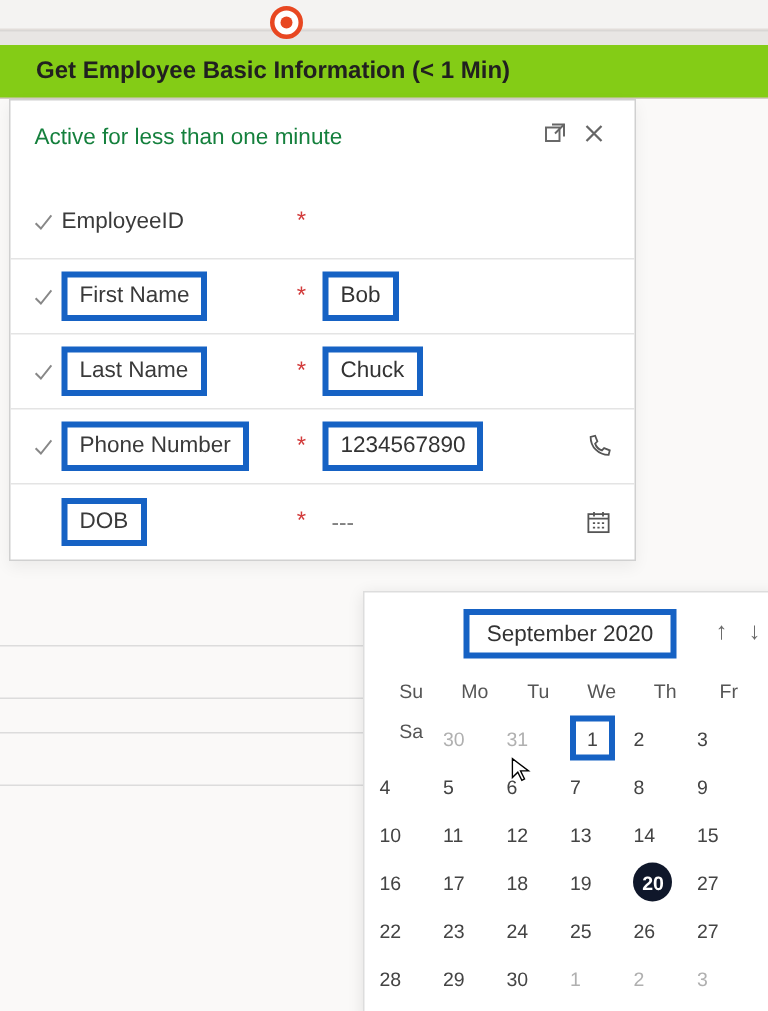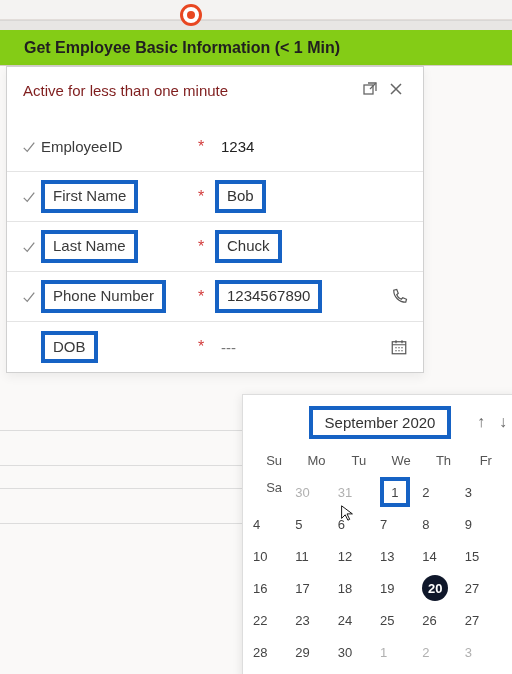--- a/index.html
+++ b/index.html
@@ -46,21 +46,21 @@
     width: 418px;
     background: #fff;
     border: 1px solid #d0d0d0;
     box-shadow: 0 4px 10px rgba(0,0,0,0.06);
     z-index: 20;
   }
   .card-head {
     display: flex;
     align-items: center;
     padding: 14px 14px 22px 16px;
-    color: #7f1d1d;
+    color: #15803d;
     font-size: 15px;
   }
   .card-head .title { flex: 1; }
   .card-head .icon-btn { width: 26px; text-align: center; color: #777; cursor: pointer; }
   .form-row {
     display: flex;
     align-items: center;
     height: 50px;
     border-bottom: 1px solid #e4e4e4;
     padding: 0 8px 0 10px;
@@ -177,23 +177,20 @@
   <div class="form-row">
     <span class="lock">
       <svg viewBox="0 0 16 16">
           <path d="M2 9l4 4 8-10"></path>
         </svg>
     </span>
     <div class="label-col">
       <span>EmployeeID</span>
     </div>
     <div class="star-col">*</div>
-    <div class="value-col">
-      <span class="value-text">1234</span>
-    </div>
   </div>
 
   <div class="form-row">
     <span class="lock">
       <svg viewBox="0 0 16 16">
           <path d="M2 9l4 4 8-10"></path>
         </svg>
     </span>
     <div class="label-col">
       <span class="hl">First Name</span>

